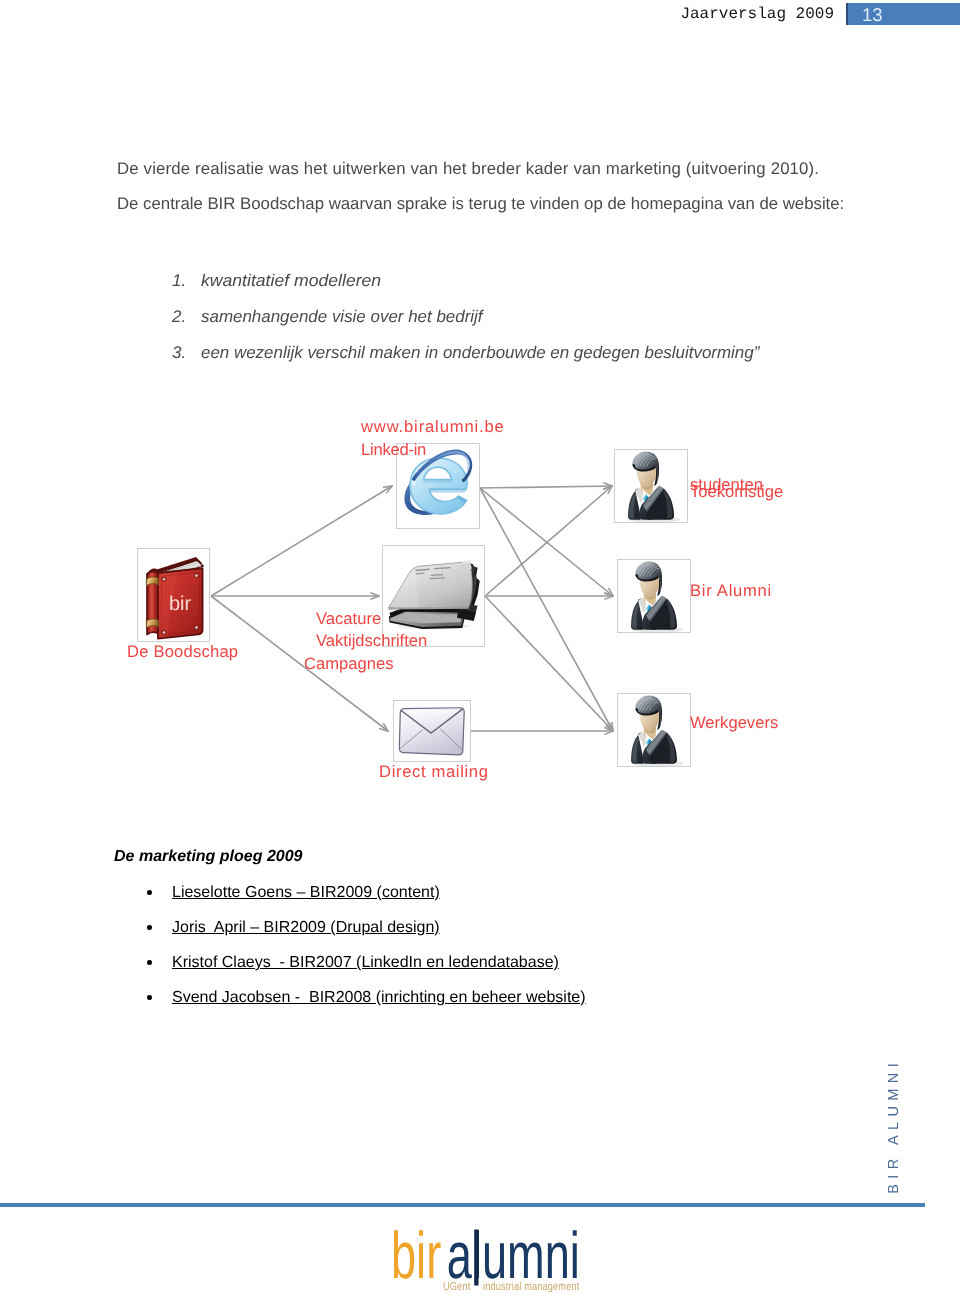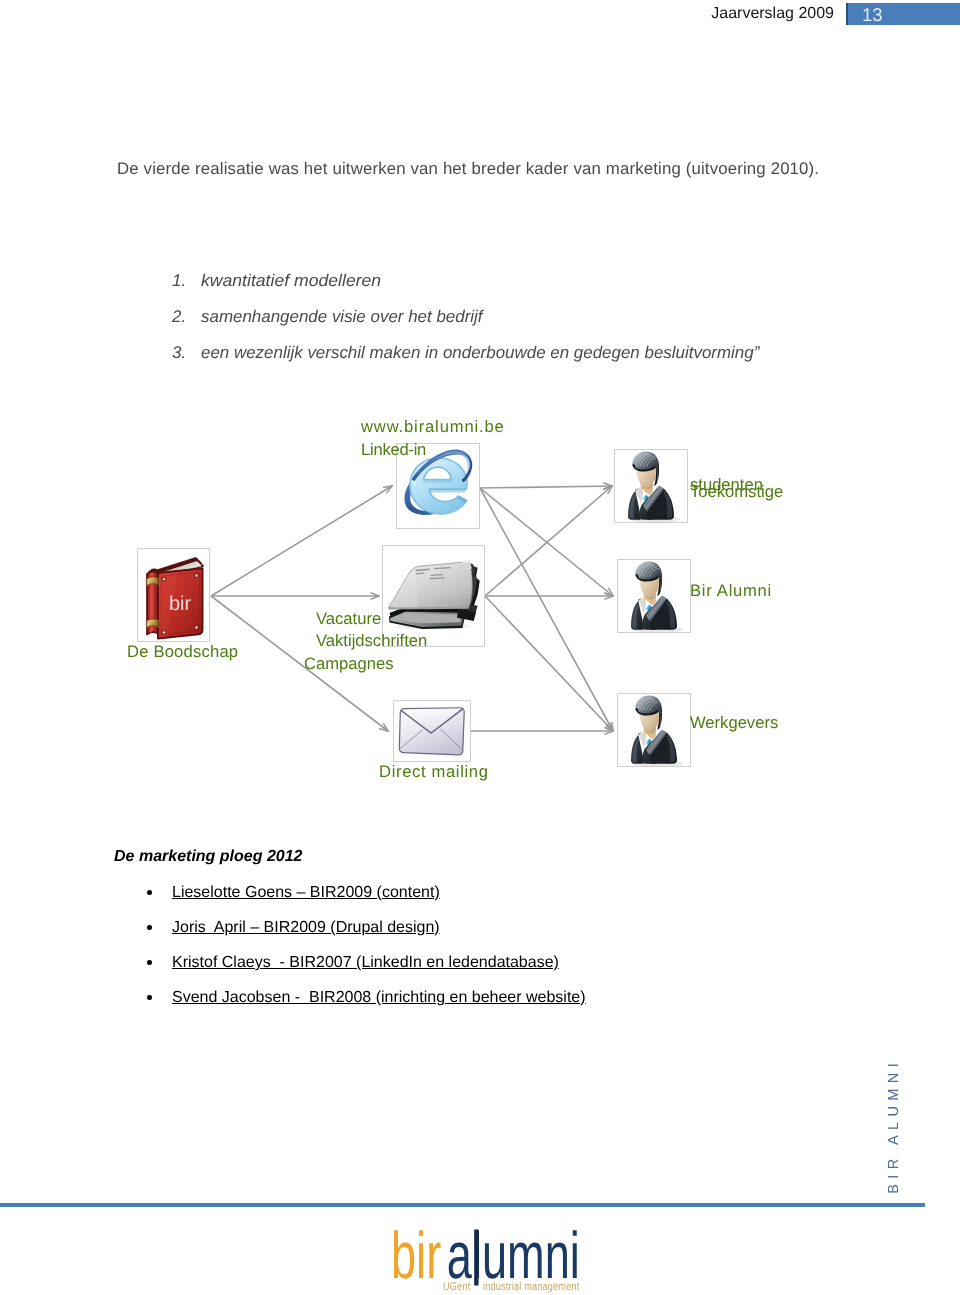--- a/index.html
+++ b/index.html
@@ -1,38 +1,38 @@
 <!DOCTYPE html>
 <html><head>
 <meta charset="utf-8">
 <style>
   html,body{margin:0;padding:0;background:#fff;}
   *{-webkit-font-smoothing:antialiased;}
   body{width:960px;height:1295px;font-family:"Liberation Sans",sans-serif;overflow:hidden;-webkit-font-smoothing:antialiased;text-rendering:geometricPrecision;}
   .page{position:relative;width:960px;height:1295px;background:#fff;}
 
   
-  .hdr-title{position:absolute;right:126px;top:4.5px;font-size:16.0px;color:#171717;white-space:nowrap;letter-spacing:0px;}
+  .hdr-title{position:absolute;right:126px;top:4.5px;font-size:16.0px;color:#171717;white-space:nowrap;letter-spacing:0px;font-family:Liberation Mono, monospace;}
   .hdr-box{position:absolute;left:846px;top:3px;width:114px;height:22px;background:#4a7ebb;box-sizing:border-box;border-left:2px solid #2d4f78;}
   .hdr-num{position:absolute;left:14px;top:1px;font-size:18.5px;color:#e0ecf7;}
 
   
   .txtcol{position:absolute;left:117px;top:0;width:729px;}
   p.para{margin:0;font-size:16.8px;color:#4a4a4a;line-height:26.2px;text-align:justify;text-justify:inter-word;letter-spacing:0.16px;}
   .indent{padding-left:26px;}
   .ital{font-style:italic;}
   .numrow{position:relative;font-size:16.95px;color:#4a4a4a;font-style:italic;}
   .numrow .n{position:absolute;left:55px;}
   .numrow .t{position:absolute;left:84px;transform-origin:left center;white-space:nowrap;}
 
   
   #diagram-root{position:absolute;left:0;top:0;width:960px;height:1295px;}
   .diag{position:absolute;left:0;top:0;width:960px;height:1295px;pointer-events:none;z-index:1;}
   .dbox{position:absolute;box-sizing:border-box;border:1px solid #d0d0d0;background:transparent;z-index:2;}
-  .dlabel{position:absolute;font-size:16.6px;color:#4d7c0f;white-space:nowrap;line-height:22.4px;z-index:5;}
+  .dlabel{position:absolute;font-size:16.6px;color:#ef4444;white-space:nowrap;line-height:22.4px;z-index:5;}
 
   
   .team-h{position:absolute;left:114px;top:848px;font-size:16.0px;font-weight:bold;font-style:italic;color:#000;}
   .bullets{position:absolute;left:0;top:0;}
   .bitem{position:absolute;font-size:16.0px;color:#000;white-space:pre;text-decoration:underline;}
   .bdot{position:absolute;width:4.6px;height:4.6px;border-radius:50%;background:#000;}
 
   
   .sidetext{position:absolute;left:886px;top:1058px;font-size:14.6px;color:#4f6e95;letter-spacing:5.3px;
             writing-mode:vertical-rl;transform:rotate(180deg);white-space:nowrap;font-weight:400;}
@@ -49,20 +49,23 @@
   <div>
     <div class="hdr-title">Jaarverslag 2009</div>
     <div class="hdr-box">
       <span class="hdr-num">13</span>
     </div>
   </div>
 
   <div class="txtcol" style="top:156px;">
     <p class="para" style="text-align:left;white-space:nowrap;">De vierde realisatie was het uitwerken van het breder kader van marketing (uitvoering 2010).</p>
   </div>
+  <div class="txtcol" style="top:191px;width:760px;">
+    <p class="para" style="text-align:left;white-space:nowrap;letter-spacing:-0.004px;font-size:16.8px;">De centrale BIR Boodschap waarvan sprake is terug te vinden op de homepagina van de website:</p>
+  </div>
 
   <div class="txtcol" style="top:271px;height:26px;">
     <div class="numrow">
         <span class="n">1.</span>
         <span class="t" style="transform:scaleX(1.04)">kwantitatief modelleren</span>
       </div>
   </div>
   <div class="txtcol" style="top:307px;height:26px;">
     <div class="numrow">
         <span class="n">2.</span>
@@ -606,21 +609,21 @@
   <path d="M41.2,16.8 C42.8,19.8 43.6,25.2 42.8,32.6 C42.2,34.8 41.0,36.0 39.7,36.4 C41.6,30.0 42.2,22.6 41.2,16.8 Z" fill="#15181d"></path>
   <path d="M41.8,18.4 C42.8,22.4 43.0,27.0 42.4,32.0 C43.3,27.4 43.0,22.2 42.2,18.4 Z" fill="#5a636e" opacity="0.55"></path>
   <path d="M40.0,28.0 C40.8,31.4 40.2,34.4 39.2,36.2 C40.4,33.6 40.7,31.0 40.0,28.0 Z" fill="#2c323a"></path>
   </svg>
         </div>
     </div>
     <div class="dlabel" style="left:690px;top:712px;">Werkgevers</div>
 
   </div>
 
-  <div class="team-h">De marketing ploeg 2012</div>
+  <div class="team-h">De marketing ploeg 2009</div>
   <div class="bullets">
     <div class="bdot" style="left:147px;top:890px;"></div>
     <div class="bitem" style="left:172px;top:884px;">Lieselotte Goens – BIR2009 (content)</div>
     <div class="bdot" style="left:147px;top:925px;"></div>
     <div class="bitem" style="left:172px;top:919px;">Joris  April – BIR2009 (Drupal design)</div>
     <div class="bdot" style="left:147px;top:960px;"></div>
     <div class="bitem" style="left:172px;top:954px;">Kristof Claeys  - BIR2007 (LinkedIn en ledendatabase)</div>
     <div class="bdot" style="left:147px;top:995px;"></div>
     <div class="bitem" style="left:172px;top:989px;">Svend Jacobsen -  BIR2008 (inrichting en beheer website)</div>
   </div>

